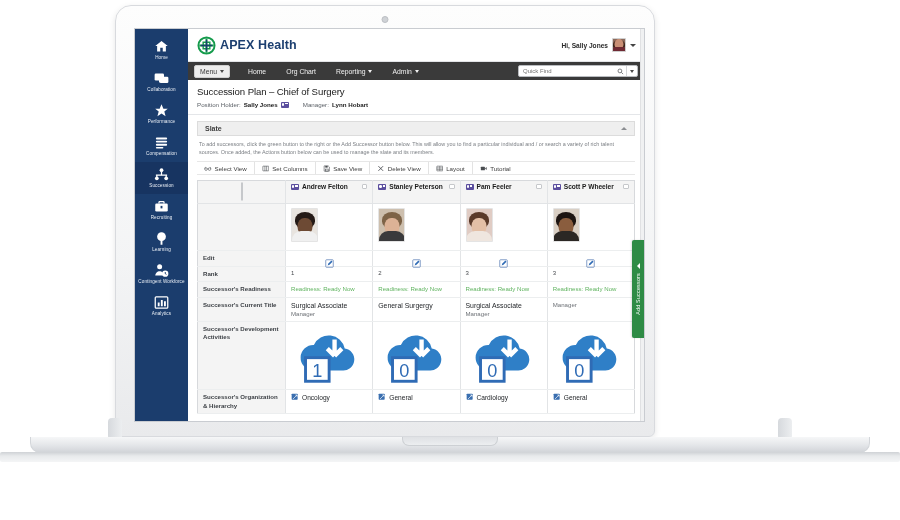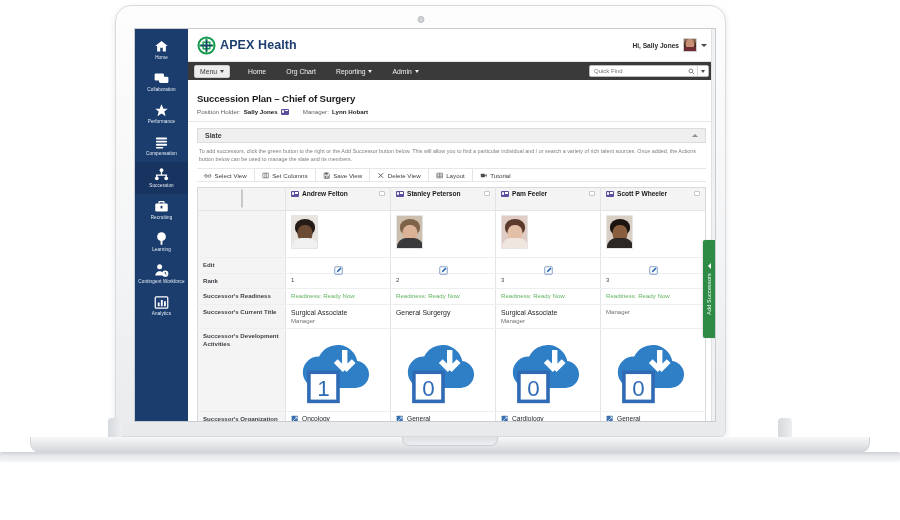--- a/index.html
+++ b/index.html
@@ -9,21 +9,21 @@
     font-family: "Liberation Sans", sans-serif;
     overflow: hidden;
   }
 
   
   .stage { position: relative; width: 900px; height: 520px; background: #fff; }
 
   .laptop-lid {
     position: absolute;
     left: 115px; top: 5px;
-    width: 611px; height: 432px;
+    width: 540px; height: 432px;
     background: linear-gradient(180deg,#fdfdfd 0%, #f3f4f5 60%, #e9eaec 100%);
     border-radius: 16px 16px 6px 6px;
     border: 1px solid #d8dade;
     box-shadow: 0 2px 6px rgba(0,0,0,0.10);
     padding: 22px 9px 14px 18px;
   }
   .camera {
     position: absolute; left: 50%; top: 10px; transform: translateX(-50%);
     width: 7px; height: 7px; border-radius: 50%;
     background: #cfd2d6; border: 1px solid #bcbfc4;
@@ -185,21 +185,21 @@
     width: 11px; height: 100%; border-left: 1px solid #d4d6d9;
     display: flex; align-items: center; justify-content: center;
   }
 
   
   .pagehead {
     padding: 6px 9px 6px 9px;
     border-bottom: 1px solid #e4e6e9;
     background: #fff;
   }
-  .pagetitle { font-size: 9.6px; font-weight: bold; color: #1a1a1a; letter-spacing: -.1px; margin-top: 7px; }
+  .pagetitle { font-size: 9.6px; font-weight: normal; color: #1a1a1a; letter-spacing: -.1px; }
   .metaline {
     margin-top: 4px; display: flex; align-items: center; gap: 14px;
     font-size: 6.2px; color: #5d6268;
   }
   .meta-item { display: flex; align-items: center; gap: 3px; }
   .meta-strong { color: #1a1a1a; font-weight: bold; }
   .card-ico {
     width: 8px; height: 6px; border-radius: 1px;
     background: #5b4e9e; display: inline-flex;
     align-items:center; justify-content:center; flex: 0 0 auto;

